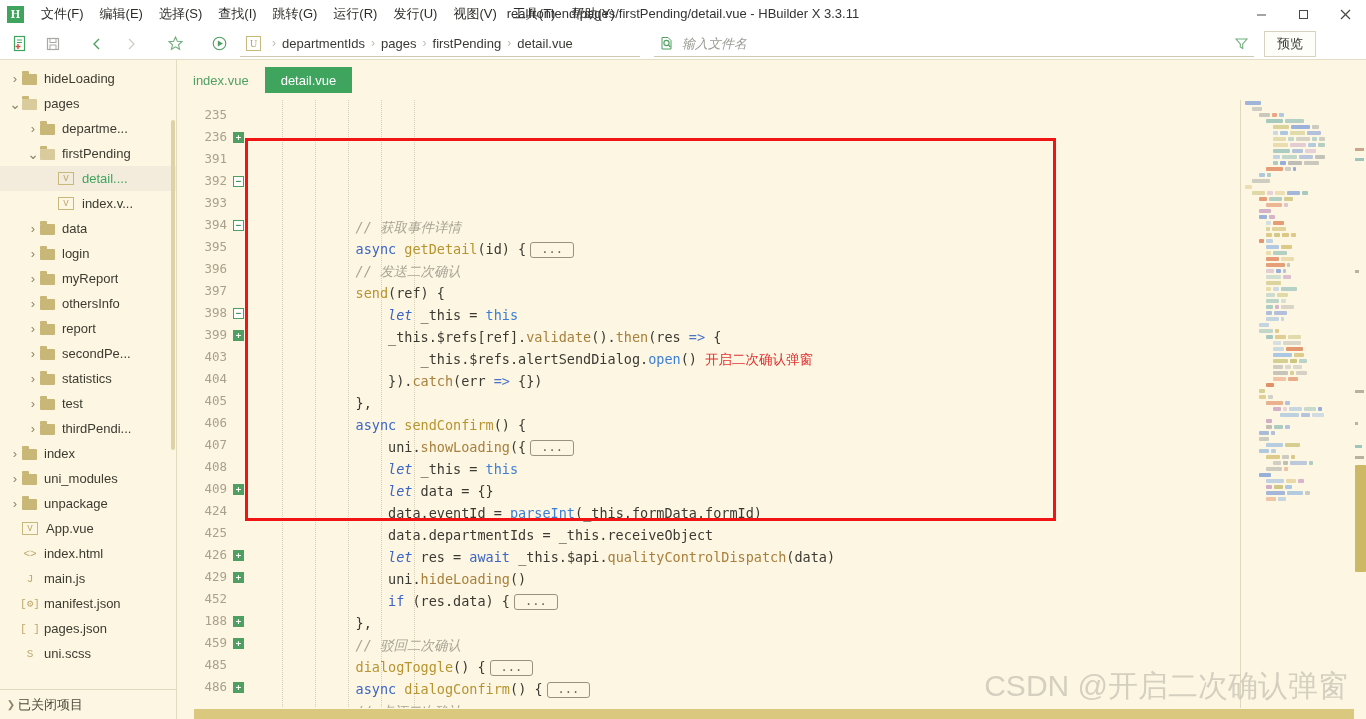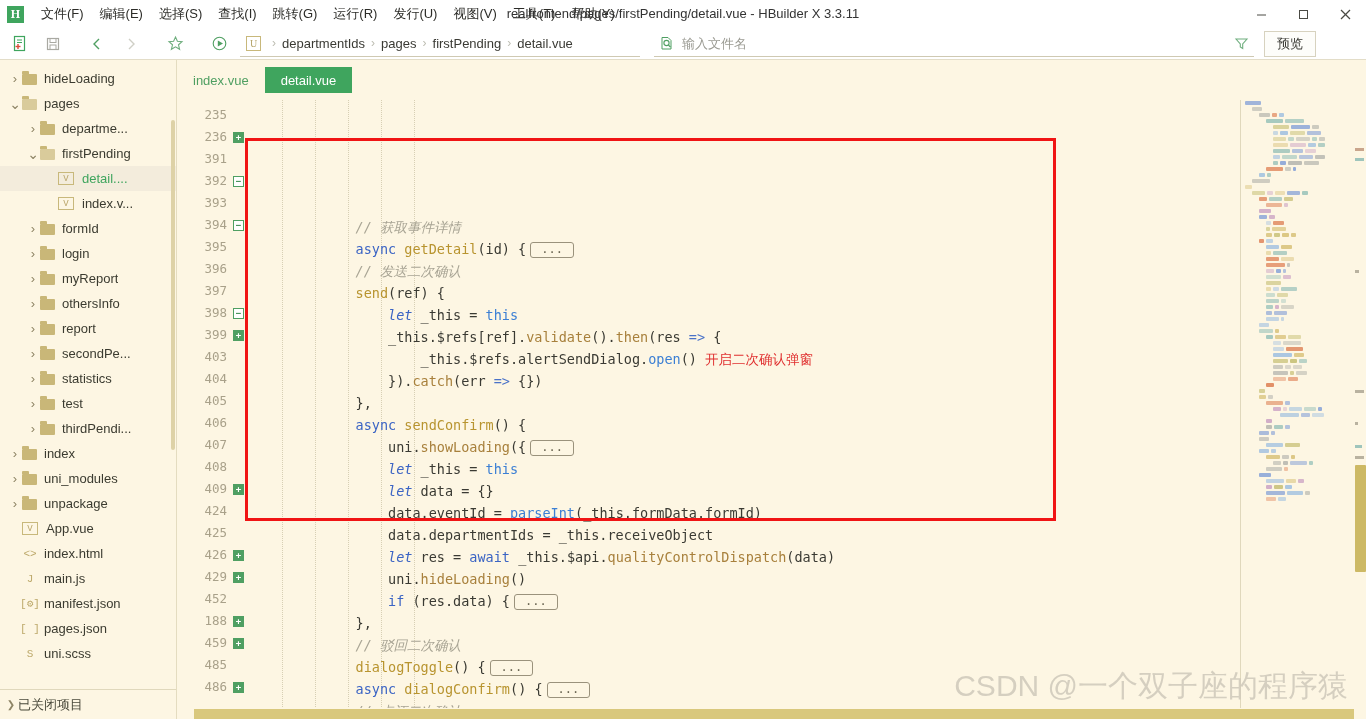--- a/index.html
+++ b/index.html
@@ -66,21 +66,21 @@
   .crumb { font-size:13px; color:#3a3a34; white-space:nowrap; }
   .crumb-sep { color:#bdbdb2; margin:0 6px; font-size:12px; }
 
   .searchwrap {
     width:600px; height:26px; display:flex; align-items:center;
     border-bottom:1px solid #cfc9b2; margin-left:14px; padding-left:4px;
   }
   .search-ico { width:18px; color:#4f9f62; display:flex; align-items:center; justify-content:center; }
   .search-input {
     border:none; outline:none; background:transparent; flex:1;
-    font-family:"Liberation Sans",sans-serif; font-size:13px; color:#333; padding-left:6px;
+    font-family:"Liberation Sans",sans-serif; font-size:13px; color:#333; padding-left:6px;font-style:italic;
   }
   .search-input::placeholder { color:#9b9b93; }
   .filter-ico { width:26px; color:#6fae7e; display:flex; align-items:center; justify-content:center; }
   .preview-btn {
     margin-left:10px; margin-right:8px; height:26px; padding:0 12px;
     border:1px solid #d7d2bf; background:#fdfdfa; color:#3a3a34; font-size:13px;
     display:flex; align-items:center; font-family:"Liberation Sans",sans-serif;
   }
 
   
@@ -368,21 +368,21 @@
           <div class="node" style="padding-left: 44px;">
             <span class="arrow none"></span>
             <span class="fico vue">V</span>
             <span class="lbl">index.v...</span>
           </div>
           <div class="node" style="padding-left: 26px;">
             <span class="arrow" style="font-size: 13px;">›</span>
             <span class="folder">
               <i></i>
             </span>
-            <span class="lbl">formId</span>
+            <span class="lbl">data</span>
           </div>
           <div class="node" style="padding-left: 26px;">
             <span class="arrow" style="font-size: 13px;">›</span>
             <span class="folder">
               <i></i>
             </span>
             <span class="lbl">login</span>
           </div>
           <div class="node" style="padding-left: 26px;">
             <span class="arrow" style="font-size: 13px;">›</span>
@@ -899,17 +899,17 @@
           <div class="vmark" style="top:366px; width:9px;"></div>
           <div class="vmark" style="top:374px; width:6px; background:#d3bd6f;"></div>
           <div class="vmark" style="top:382px; width:5px; background:#9fc5bc;"></div>
           <div class="vthumb" style="top:365px; height:107px;"></div>
         </div>
 
         <div class="hscroll">
           <div class="hthumb" style="left:17px; right:12px;"></div>
         </div>
 
-        <div class="watermark">CSDN @一个双子座的程序猿</div>
+        <div class="watermark">CSDN @开启二次确认弹窗</div>
       </div>
     </div>
   </div>
 </div>
 
 </body></html>

